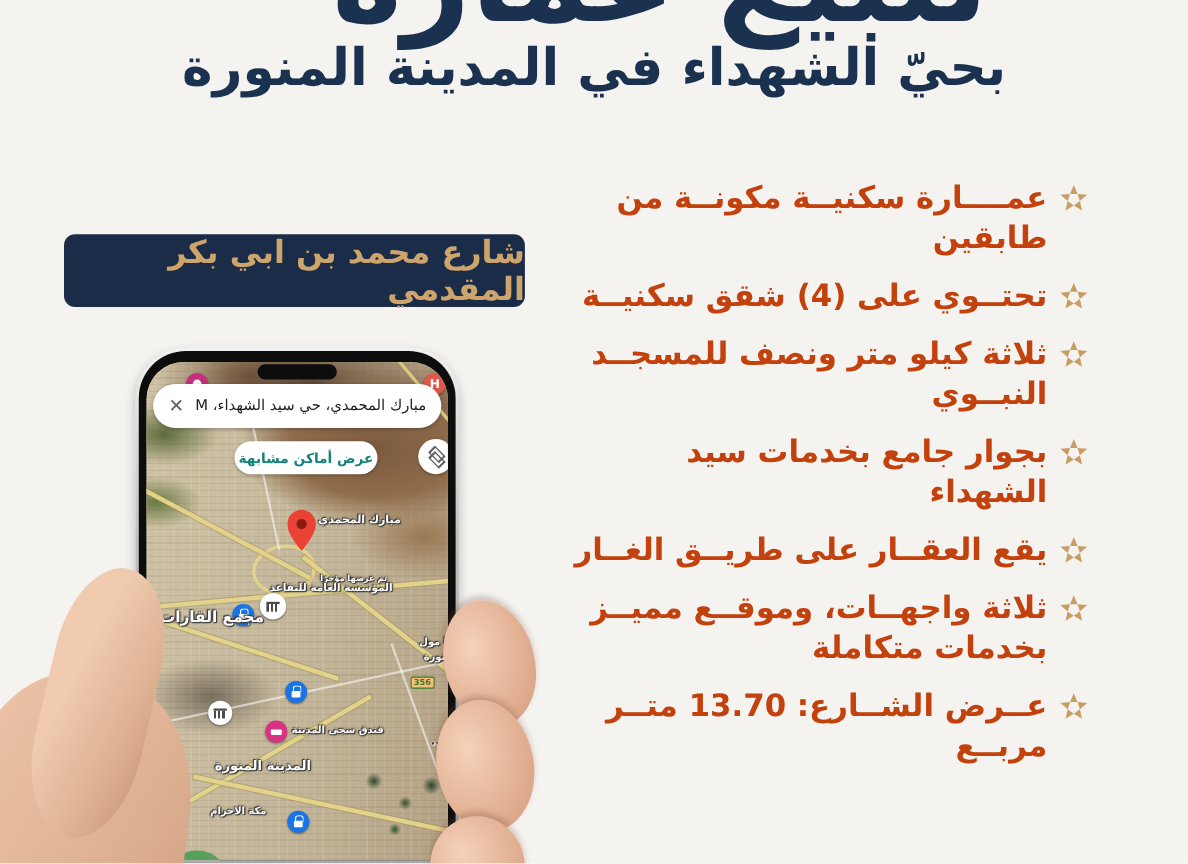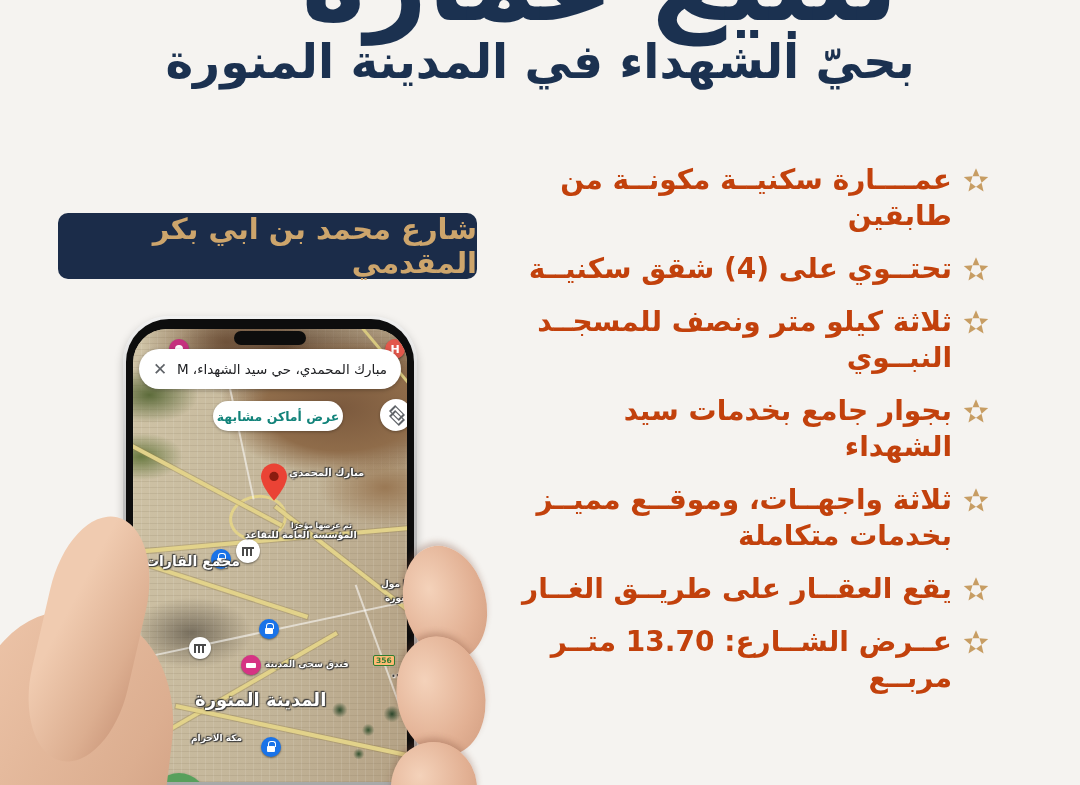--- a/index.html
+++ b/index.html
@@ -91,21 +91,21 @@
   .lock-glyph::before { content:""; position:absolute; top:-5px; left:1px; width:6px; height:5px;
     border:1.5px solid #fff; border-bottom:none; border-radius:3px 3px 0 0; }
   .bank-glyph { width:12px; height:9px;
     background:repeating-linear-gradient(90deg,#4a4a4a 0 2px, rgba(0,0,0,0) 2px 4px);
     border-top:2px solid #4a4a4a; }
   .bed-glyph { width:10px; height:5px; background:#fff; border-radius:1px; }
   .maplabel { position:absolute; color:#fff; font-weight:bold; white-space:nowrap; z-index:21;
     text-shadow:0 0 2px #3a3a3a, 0 0 2px #3a3a3a, 1px 1px 1px #3a3a3a, -1px -1px 1px #3a3a3a; }
   .maplabel.darktxt { color:#333; text-shadow:0 0 2px #fff, 0 0 2px #fff, 1px 1px 1px #fff; }
   .shield { position:absolute; background:#fdba74; border:1px solid #2e7d32; color:#2e7d32;
-    font-size:7.5px; font-weight:bold; border-radius:2px; padding:0 2px; z-index:21;margin-top:40px; }
+    font-size:7.5px; font-weight:bold; border-radius:2px; padding:0 2px; z-index:21; }
   .pin { position:absolute; left:128px; top:134px; z-index:25; }
   .bottom-fab { position:absolute; left:18px; top:444px; width:56px; height:56px; border-radius:50%;
     background:linear-gradient(180deg,#58a05c 0 16%, #ffffff 16%); box-shadow:0 1px 3px rgba(0,0,0,.3); z-index:22; }
 
   
   .palm { position:absolute; left:-36px; top:612px; width:206px; height:280px;
     background:linear-gradient(115deg,#eec6aa,#dcae90 70%,#cf9d80); border-radius:45% 42% 0 0;
     transform:rotate(7deg); z-index:29; }
   .thumb { position:absolute; left:40px; top:514px; width:98px; height:250px;
     background:linear-gradient(105deg,#f0cbb0 30%,#dcae90 75%,#c99578);
@@ -174,32 +174,32 @@
       <div class="spec-text">بجوار جامع بخدمات سيد الشهداء</div>
     </div>
     <div class="spec-item">
       <svg class="spec-star" viewBox="0 0 24 24" width="28" height="28">
         <path fill="#c79d63" d="M12 1 L9.06 7.95 L14.94 7.95 Z"></path>
           <path fill="#c79d63" d="M22.46 8.6 L14.94 7.95 L16.76 13.55 Z"></path>
           <path fill="#c79d63" d="M18.47 20.9 L16.76 13.55 L12 17 Z"></path>
           <path fill="#c79d63" d="M5.53 20.9 L12 17 L7.24 13.55 Z"></path>
           <path fill="#c79d63" d="M1.54 8.6 L7.24 13.55 L9.06 7.95 Z"></path>
       </svg>
+      <div class="spec-text">يقع العقــار على طريــق الغــار</div>
+    </div>
+    <div class="spec-item">
+      <svg class="spec-star" viewBox="0 0 24 24" width="28" height="28">
+        <path fill="#c79d63" d="M12 1 L9.06 7.95 L14.94 7.95 Z"></path>
+          <path fill="#c79d63" d="M22.46 8.6 L14.94 7.95 L16.76 13.55 Z"></path>
+          <path fill="#c79d63" d="M18.47 20.9 L16.76 13.55 L12 17 Z"></path>
+          <path fill="#c79d63" d="M5.53 20.9 L12 17 L7.24 13.55 Z"></path>
+          <path fill="#c79d63" d="M1.54 8.6 L7.24 13.55 L9.06 7.95 Z"></path>
+      </svg>
       <div class="spec-text">ثلاثة واجهــات، وموقــع مميــز
 بخدمات متكاملة</div>
-    </div>
-    <div class="spec-item">
-      <svg class="spec-star" viewBox="0 0 24 24" width="28" height="28">
-        <path fill="#c79d63" d="M12 1 L9.06 7.95 L14.94 7.95 Z"></path>
-          <path fill="#c79d63" d="M22.46 8.6 L14.94 7.95 L16.76 13.55 Z"></path>
-          <path fill="#c79d63" d="M18.47 20.9 L16.76 13.55 L12 17 Z"></path>
-          <path fill="#c79d63" d="M5.53 20.9 L12 17 L7.24 13.55 Z"></path>
-          <path fill="#c79d63" d="M1.54 8.6 L7.24 13.55 L9.06 7.95 Z"></path>
-      </svg>
-      <div class="spec-text">يقع العقــار على طريــق الغــار</div>
     </div>
     <div class="spec-item">
       <svg class="spec-star" viewBox="0 0 24 24" width="28" height="28">
         <path fill="#c79d63" d="M12 1 L9.06 7.95 L14.94 7.95 Z"></path>
           <path fill="#c79d63" d="M22.46 8.6 L14.94 7.95 L16.76 13.55 Z"></path>
           <path fill="#c79d63" d="M18.47 20.9 L16.76 13.55 L12 17 Z"></path>
           <path fill="#c79d63" d="M5.53 20.9 L12 17 L7.24 13.55 Z"></path>
           <path fill="#c79d63" d="M1.54 8.6 L7.24 13.55 L9.06 7.95 Z"></path>
       </svg>
       <div class="spec-text">عــرض الشــارع: 13.70 متــر مربــع</div>
@@ -268,21 +268,21 @@
             <span class="bank-glyph"></span>
           </div>
         <div class="mcircle" style="left:126px;top:290px;width:20px;height:20px;background:#1a73e8;">
             <span class="lock-glyph"></span>
           </div>
         <div class="mcircle" style="left:108px;top:326px;width:20px;height:20px;background:#d63384;">
             <span class="bed-glyph"></span>
           </div>
         <div class="maplabel" style="left:132px;top:330px;font-size:9px;">فندق سجى المدينة</div>
 
-        <div class="maplabel" style="left:62px;top:360px;font-size:18px;letter-spacing:1px;">المدينة المنورة</div>
+        <div class="maplabel" style="left:62px;top:360px;font-size:12px;letter-spacing:1px;">المدينة المنورة</div>
         <div class="maplabel darktxt" style="left:258px;top:336px;font-size:11px;transform:rotate(-6deg);">Al M...</div>
 
         <div class="maplabel" style="left:58px;top:404px;font-size:9px;">مكة الاحرام</div>
         <div class="mcircle" style="left:128px;top:408px;width:20px;height:20px;background:#1a73e8;">
             <span class="lock-glyph"></span>
           </div>
         <div class="mcircle" style="left:268px;top:368px;width:18px;height:18px;background:#d63384;">
             <span class="bed-glyph"></span>
           </div>
 

